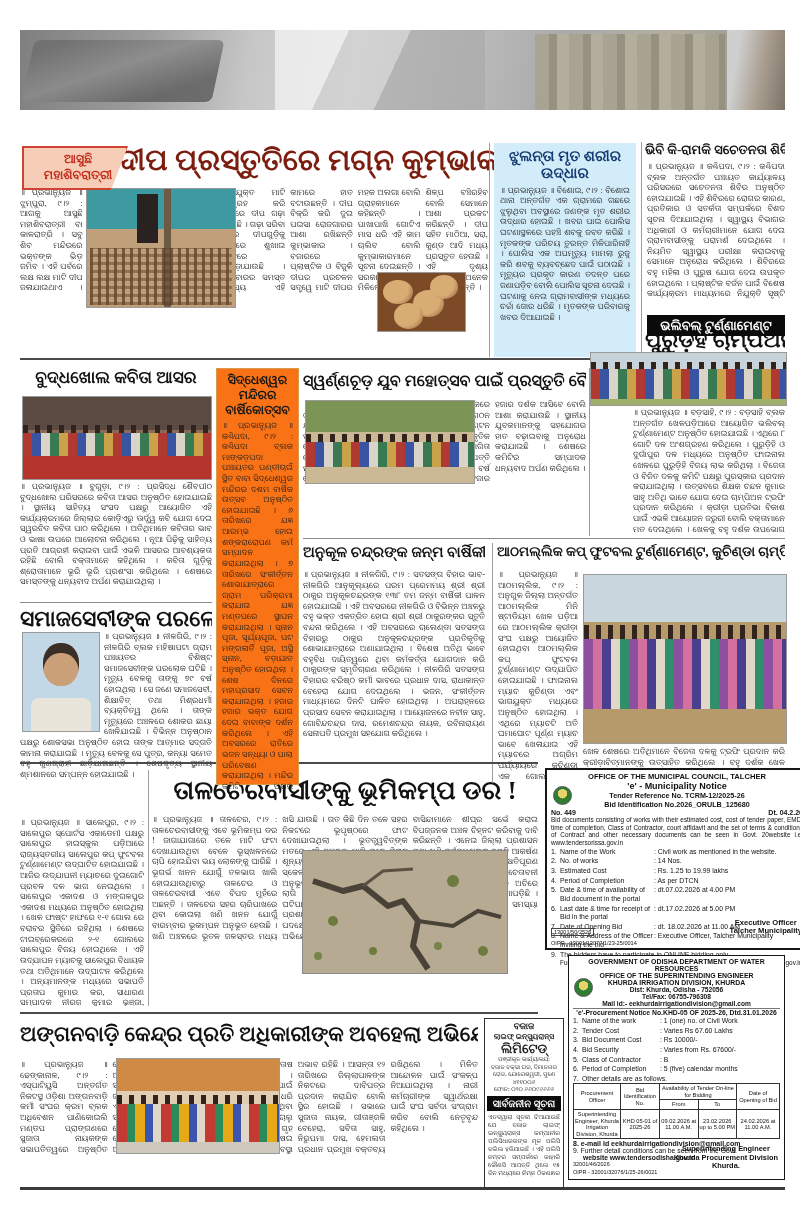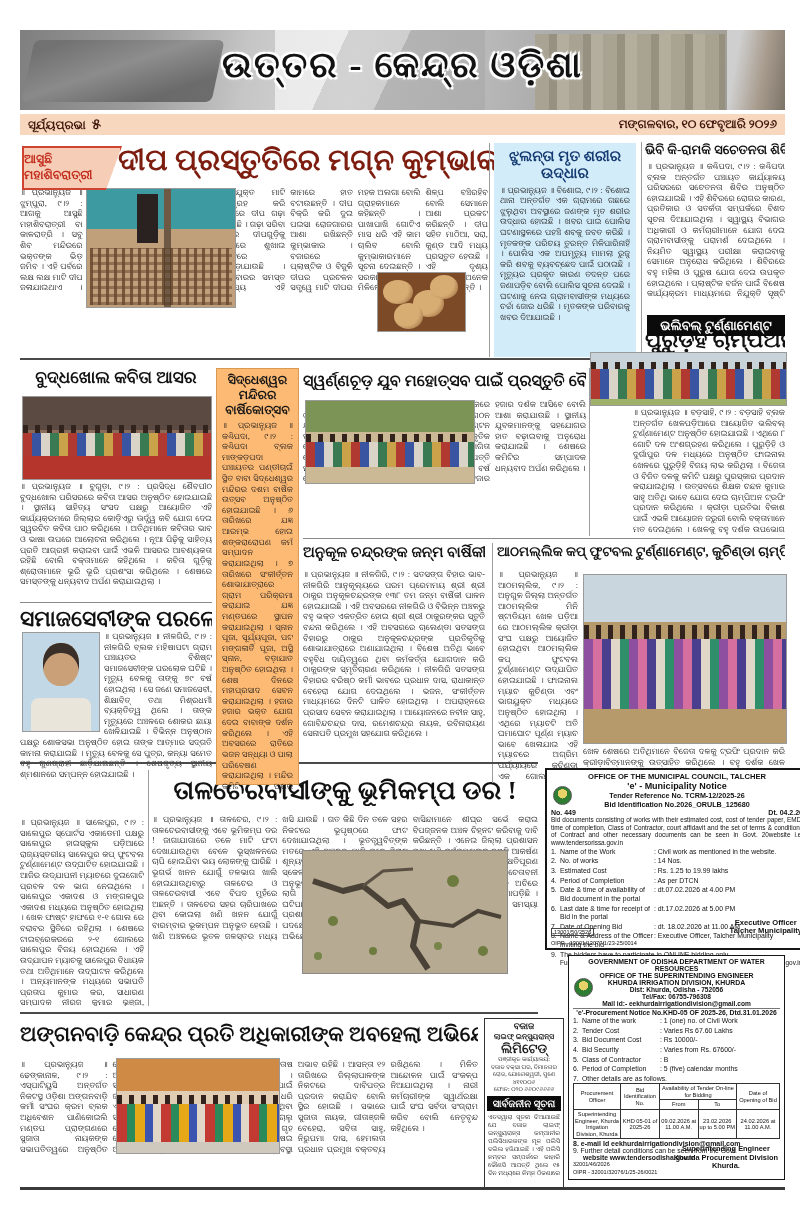--- a/index.html
+++ b/index.html
@@ -23,29 +23,29 @@
   .mast-face{position:absolute;right:0;top:0;width:58px;height:80px;background:linear-gradient(100deg,#cfcfcf 20%,#a89c8e 60%,#7c7468 100%);}
   #masthead-title{left:20px;top:44px;width:765px;text-align:center;font-size:36px;font-weight:900;color:#121212;letter-spacing:2px;z-index:5;
     text-shadow:-2px -2px 0 #fff,2px -2px 0 #fff,-2px 2px 0 #fff,2px 2px 0 #fff,0 0 5px #fff;}
   #datebar{left:20px;top:114px;width:765px;height:21px;background:#f8d7bf;z-index:2;}
   #datebar .inner{display:flex;justify-content:space-between;align-items:center;height:100%;padding:0 8px;font-weight:bold;color:#40170a;font-size:12px;}
   #paper-num{font-size:15px;margin-left:6px;}
 
   
   #kicker{left:22px;top:146px;width:96px;height:40px;background:#f6ceb7;border:2px solid #cf4333;
     clip-path:polygon(0 0,100% 0,84% 100%,0 100%);display:flex;flex-direction:column;justify-content:center;
-    font-weight:bold;color:#c22c1d;font-size:12.5px;line-height:1.25;z-index:4;}
+    font-weight:bold;color:#c22c1d;font-size:12.5px;line-height:1.25;padding-left:6px;z-index:4;align-items:center;}
 
   .headline-maroon{font-weight:900;color:#7c1d0f;text-align:center;}
   .blackbar{background:#0b0b0b;color:#fff;font-weight:bold;text-align:center;z-index:2;}
 
   
   #bluebox{left:494px;top:143px;width:142px;height:214px;background:#d3ecf9;padding:5px 6px;box-sizing:border-box;z-index:2;}
   #bluebox .bh{font-size:15px;font-weight:900;color:#143a72;text-align:center;line-height:1.15;margin-bottom:3px;}
-  #yellowbox{left:216px;top:368px;width:83px;height:417px;background:#fdba74;border:1px solid #d89a4e;padding:4px 5px;box-sizing:border-box;z-index:2;}
+  #yellowbox{left:216px;top:368px;width:83px;height:417px;background:#f97316;border:1px solid #d89a4e;padding:4px 5px;box-sizing:border-box;z-index:2;}
   #yellowbox .bh{font-size:12.5px;font-weight:900;text-align:center;line-height:1.2;margin-bottom:3px;color:#161616;}
 
   
   .notice{position:absolute;background:#fff;border:2px solid #161616;font-family:"Liberation Sans","DejaVu Sans",sans-serif;color:#111;box-sizing:border-box;z-index:4;}
   .notice .ctr{text-align:center;font-weight:bold;}
   .n-item{display:flex;font-size:6.9px;line-height:1.25;margin-top:1px;}
   .n-item .nn{width:9px;flex:none;}
   .n-item .nl{width:94px;flex:none;}
   .n-item .nv{flex:1;}
   .emblem{position:absolute;width:17px;height:17px;border-radius:50%;background:radial-gradient(circle at 50% 40%,#e8d26a 0 35%,#2e7d32 36% 100%);border:1px solid #555;}
@@ -82,29 +82,20 @@
 </head>
 <body>
 
 <div id="page">
 
   <div class="abs" id="banner">
     <div class="mast-boat"></div>
     <div class="mast-flag"></div>
     <div class="mast-hay"></div>
     <div class="mast-face"></div>
-  </div>
-  <div class="abs" id="masthead-title">ଉତ୍ତର - କେନ୍ଦ୍ର ଓଡ଼ିଶା</div>
-  <div class="abs" id="datebar">
-    <div class="inner">
-      <span>
-        <span>ସୂର୍ଯ୍ୟପ୍ରଭା</span><span id="paper-num">୫</span>
-      </span>
-      <span>ମଙ୍ଗଳବାର, ୧୦ ଫେବୃଆରି ୨୦୨୬</span>
-    </div>
   </div>
 
   <div class="abs" id="kicker">
     <span>ଆସୁଛି</span>
     <span>ମହାଶିବରାତ୍ରୀ</span>
   </div>
   <div class="abs headline-maroon nowrap" style="left:118px;top:142px;width:372px;font-size:30px;line-height:1.2;">ଦୀପ ପ୍ରସ୍ତୁତିରେ ମଗ୍ନ କୁମ୍ଭାକାର</div>
 
   <div class="abs txt cols" style="left:20px;top:188px;width:468px;height:168px;column-count:7;">॥ ପ୍ରଭାନ୍ୟୁଜ ॥ ଝୁମ୍ପୁରା, ୯।୨ : ଆଗକୁ ଆସୁଛି ମହାଶିବରାତ୍ରୀ ବା କାଳରାତ୍ରି । ସବୁ ଶିବ ମନ୍ଦିରରେ ଭକ୍ତଙ୍କ ଭିଡ଼ ଜମିବ । ଏହି ପର୍ବରେ ଲକ୍ଷ ଲକ୍ଷ ମାଟି ଦୀପ ଜଳାଯାଇଥାଏ । ତେଣୁ ଦୀପ ପ୍ରସ୍ତୁତିରେ ଦିନରାତି ମଗ୍ନ ରହିଛନ୍ତି କୁମ୍ଭାକାର ପରିବାର । ଗାଁ ଗହଳିରେ ଥିବା କୁମ୍ଭାକାର ସାହିରେ ଏବେ ଚରମ ବ୍ୟସ୍ତତା ଦେଖିବାକୁ ମିଳୁଛି । ପୂର୍ବରୁ ମାଟି ପାତ୍ରର ବ୍ୟବହାର କମିଯାଇଥିବାରୁ କୁମ୍ଭାକାରମାନେ ଦୁର୍ଦ୍ଦିନରେ ପଡ଼ିଥିଲେ । ତେବେ ପର୍ବପର୍ବାଣି ସମୟରେ ମାଟି ଦୀପର ଚାହିଦା ବଢ଼ିଥାଏ । ଦୀପ ତିଆରି ପାଇଁ ଉପଯୁକ୍ତ ମାଟି ସଂଗ୍ରହ କରି ଚକରେ ଦୀପ ଗଢ଼ା ଚାଲିଛି । ଗଢ଼ା ସରିବା ପରେ ଦୀପଗୁଡ଼ିକୁ ଖରାରେ ଶୁଖାଇ ଭାଟିରେ ପୋଡ଼ାଯାଉଛି । ପରିବାରର ସମସ୍ତ ସଦସ୍ୟ ଏହି କାମରେ ହାତ ବଟାଉଛନ୍ତି । ଦୀପ ବିକ୍ରି କରି ଦୁଇ ପଇସା ରୋଜଗାରର ଆଶା ରଖିଛନ୍ତି କୁମ୍ଭାକାର । ବଜାରରେ ପ୍ଲାଷ୍ଟିକ ଓ ବିଜୁଳି ଦୀପର ପ୍ରଚଳନ ସତ୍ତ୍ୱେ ମାଟି ଦୀପର ମହକ ଅଲଗା ବୋଲି ଗ୍ରାହକମାନେ କହିଛନ୍ତି । ପାଖାପାଖି ଗୋଟିଏ ମାସ ଧରି ଏହି କାମ ଚାଲିବ ବୋଲି କୁମ୍ଭାକାରମାନେ ସୂଚନା ଦେଇଛନ୍ତି । ସରକାରୀ ସହାୟତା ମିଳିଲେ ଏହି କୁଟୀର ଶିଳ୍ପ ବଞ୍ଚିରହିବ ବୋଲି ସେମାନେ ଆଶା ପ୍ରକଟ କରିଛନ୍ତି । ଦୀପ ସହିତ ମାଠିଆ, ସରା, କୁଣ୍ଡ ଆଦି ମଧ୍ୟ ପ୍ରସ୍ତୁତ ହେଉଛି । ଏହି ଦୃଶ୍ୟ ଦେଖିବାକୁ ଅନେକ ଲୋକ ଆସୁଛନ୍ତି ।</div>
   <div class="photo" id="ph-pottery" style="left:86px;top:188px;width:148px;height:118px;">

